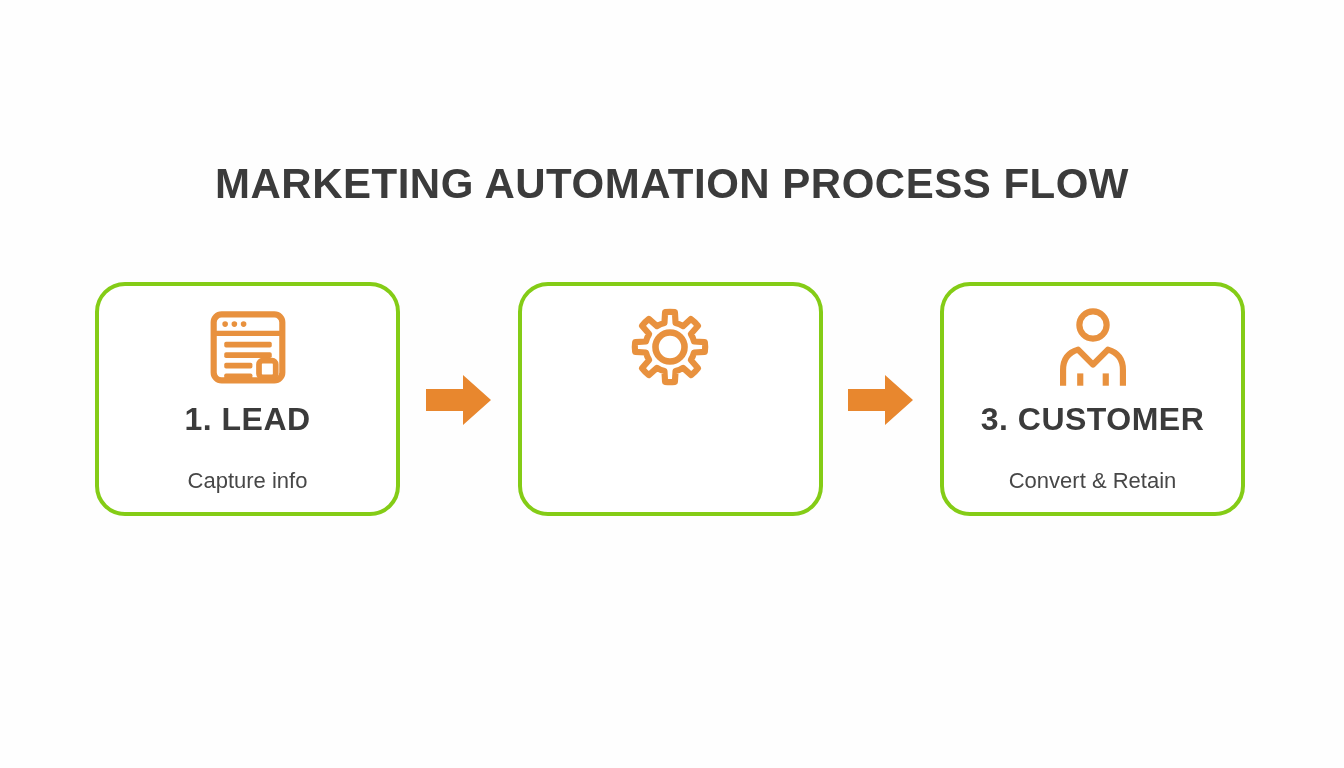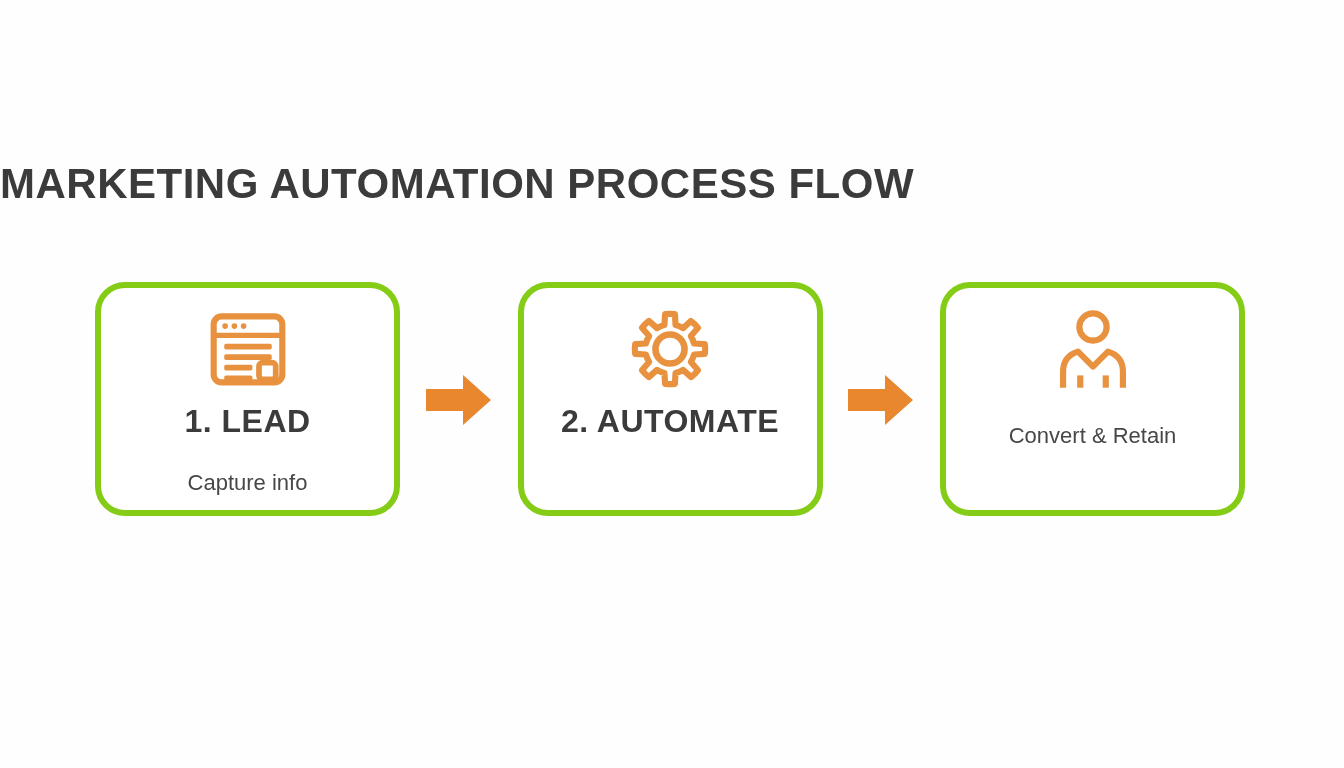--- a/index.html
+++ b/index.html
@@ -8,41 +8,41 @@
     position: relative;
     background: #fefefe;
     font-family: "Liberation Sans", sans-serif;
     overflow: hidden;
   }
   .page-title {
     position: absolute;
     top: 160px;
     left: 0;
     width: 100%;
-    text-align: left;
+    text-align: center;
     font-size: 42px;
     font-weight: bold;
     letter-spacing: 0.5px;
     color: #3b3b3b;
   }
   .flow {
     position: absolute;
     left: 95px;
     top: 282px;
     width: 1150px;
     height: 234px;
     display: flex;
     align-items: center;
     justify-content: space-between;
   }
   .card {
     width: 305px;
     height: 234px;
     background: #ffffff;
-    border: 6px solid #84cc16;
+    border: 4px solid #84cc16;
     border-radius: 30px;
     display: flex;
     flex-direction: column;
     align-items: center;
     padding-top: 17px;
   }
   .card .icon { width: 88px; height: 88px; flex: 0 0 auto; }
   .step-label {
     margin-top: 10px;
     font-size: 32px;
@@ -100,32 +100,32 @@
       <path d="M77.3,43.7 L89.6,44.4 A40,40 0 0 1 89.6,55.6 L77.3,56.3 A28,28 0 0 1 73.7,64.8
                L81.9,74.1 A40,40 0 0 1 74.1,81.9 L64.8,73.7 A28,28 0 0 1 56.3,77.3
                L55.6,89.6 A40,40 0 0 1 44.4,89.6 L43.7,77.3 A28,28 0 0 1 35.2,73.7
                L25.9,81.9 A40,40 0 0 1 18.1,74.1 L26.3,64.8 A28,28 0 0 1 22.7,56.3
                L10.4,55.6 A40,40 0 0 1 10.4,44.4 L22.7,43.7 A28,28 0 0 1 26.3,35.2
                L18.1,25.9 A40,40 0 0 1 25.9,18.1 L35.2,26.3 A28,28 0 0 1 43.7,22.7
                L44.4,10.4 A40,40 0 0 1 55.6,10.4 L56.3,22.7 A28,28 0 0 1 64.8,26.3
                L73.7,18.1 A40,40 0 0 1 81.9,25.9 L73.7,35.2 A28,28 0 0 1 77.3,43.7 Z" fill="#ffffff" stroke="#e8913e" stroke-width="7" stroke-linejoin="round"></path>
       <circle cx="50" cy="50" r="16.5" fill="#ffffff" stroke="#e8913e" stroke-width="7.5"></circle>
     </svg>
-    <div class="step-label">2. AUTOMATE</div>
   </div>
 
   <div class="connector">
     <svg width="66" height="54" viewBox="0 0 66 54" aria-hidden="true">
       <polygon points="0,16 37,16 37,2 65,27 37,52 37,38 0,38" fill="#e8872e"></polygon>
     </svg>
   </div>
 
   <div class="card">
     <svg class="icon" viewBox="0 0 100 100" aria-hidden="true">
       <circle cx="50" cy="25" r="15.5" fill="#ffffff" stroke="#e8913e" stroke-width="7"></circle>
       <path d="M16,94 L16,76 Q16,58 33,53 L50,70 L67,53 Q84,58 84,76 L84,94" fill="#ffffff" stroke="#e8913e" stroke-width="7" stroke-linejoin="round" stroke-linecap="butt"></path>
       <line x1="35.5" y1="94" x2="35.5" y2="80" stroke="#e8913e" stroke-width="7"></line>
       <line x1="64.5" y1="94" x2="64.5" y2="80" stroke="#e8913e" stroke-width="7"></line>
     </svg>
+    <div class="step-label">3. CUSTOMER</div>
     <div class="step-desc">Convert &amp; Retain</div>
   </div>
 
 </div>
 
 </body></html>

